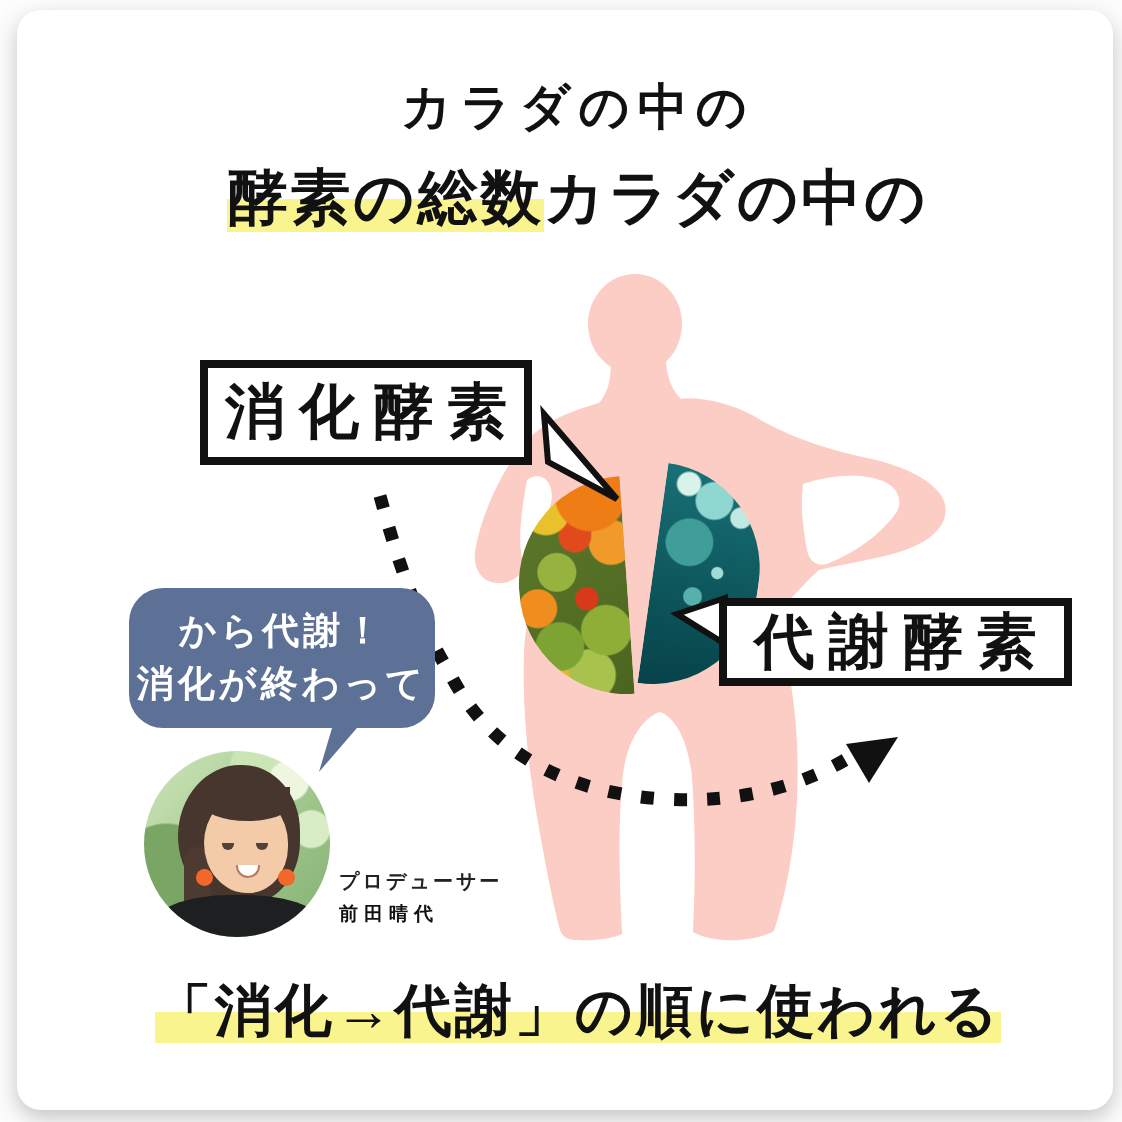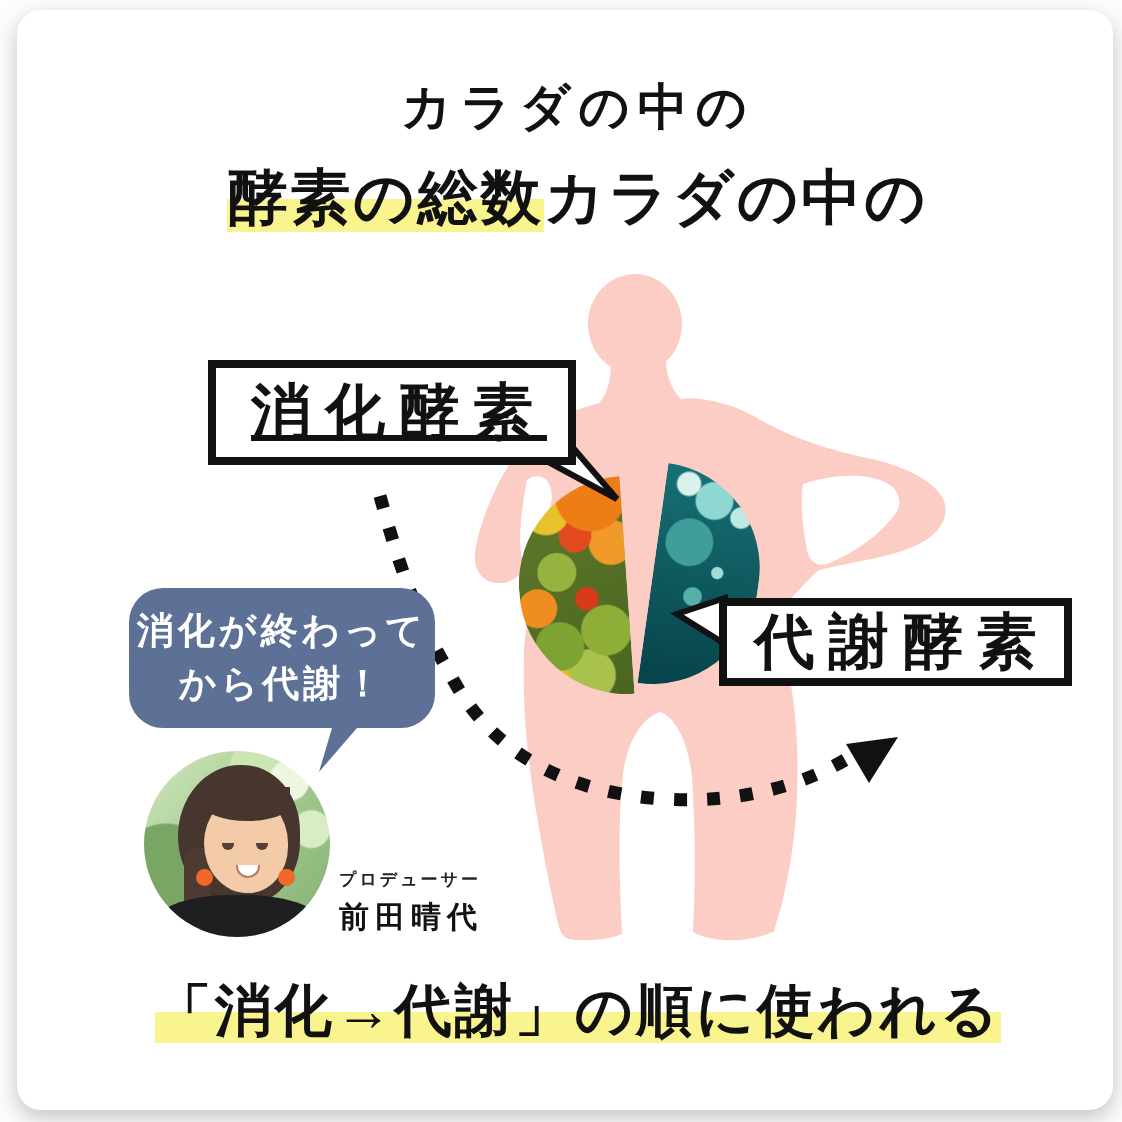--- a/index.html
+++ b/index.html
@@ -50,21 +50,21 @@
       radial-gradient(circle at 75% 20%,#bfe9e2 0 5%,transparent 6%),
       radial-gradient(circle at 30% 34%,#3f9e99 0 14%,transparent 15%),
       radial-gradient(circle at 60% 46%,#9fdcd6 0 4%,transparent 5%),
       radial-gradient(circle at 40% 58%,#55b0a9 0 6%,transparent 7%),
       radial-gradient(circle at 70% 70%,#2c8a86 0 8%,transparent 9%),
       linear-gradient(180deg,#187076 0%,#0d575c 55%,#07424a 100%);}
   
   .label-box{position:absolute;z-index:4;background:#fff;border:8px solid var(--ink);
     display:flex;align-items:center;justify-content:center;
     font-size:60px;font-weight:900;letter-spacing:14px;text-indent:14px;white-space:nowrap;}
-  .box-digestive{left:191px;top:350px;width:368px;height:105px;text-decoration:underline;}
+  .box-digestive{left:183px;top:350px;width:332px;height:105px;}
   .box-metabolic{left:702px;top:588px;width:353px;height:88px;}
   
   .bubble{position:absolute;left:112px;top:578px;width:306px;height:140px;z-index:4;
     background:var(--bubble);border-radius:34px;color:#fff;
     display:flex;flex-direction:column;align-items:center;justify-content:center;
     font-size:37px;font-weight:800;letter-spacing:4px;line-height:1.42;white-space:nowrap;}
   
   .avatar{position:absolute;left:127px;top:741px;width:186px;height:186px;z-index:4;
     border-radius:50%;overflow:hidden;
     background:
@@ -82,22 +82,22 @@
   .av-bang{left:58px;top:36px;width:88px;height:34px;border-radius:0 0 48% 52%;
     background:#46362e;}
   .av-eye{width:12px;height:7px;border-radius:0 0 10px 10px;background:#54423a;top:92px;}
   .av-eye.l{left:78px}.av-eye.r{left:112px}
   .av-mouth{left:92px;top:114px;width:24px;height:13px;border-radius:0 0 14px 14px;
     background:#fff;border:2px solid #b57a66;border-top:none;}
   .av-ear{width:17px;height:17px;border-radius:50%;background:#f2672a;top:118px;}
   .av-ear.l{left:52px}.av-ear.r{left:134px}
   .av-top{left:6px;top:144px;width:176px;height:70px;border-radius:46% 46% 0 0;background:#1d1f21;}
   .producer{position:absolute;left:322px;top:858px;z-index:4;}
-  .producer-role{font-size:17px;font-weight:800;letter-spacing:3px;color:#222;}
-  .producer-name{margin-top:6px;font-size:30px;font-weight:800;letter-spacing:6px;white-space:nowrap;}
+  .producer-role{font-size:20px;font-weight:800;letter-spacing:3px;color:#222;}
+  .producer-name{margin-top:6px;font-size:19px;font-weight:800;letter-spacing:6px;white-space:nowrap;}
   
   .footer{position:absolute;top:963px;left:0;width:1122px;text-align:center;z-index:6;
     font-size:57px;font-weight:900;letter-spacing:3px;white-space:nowrap;}
   .z1{z-index:1}.z3{z-index:3}
 </style>
 </head>
 <body>
 
 <div class="card">
 
@@ -136,22 +136,22 @@
     <polygon points="829,734 852,773 881,727" fill="var(--ink)"></polygon>
     <polygon points="527,404 600,489 531,452" fill="#fff" stroke="var(--ink)" stroke-width="6"></polygon>
     <polygon points="708,588 660,604 708,634" fill="#fff" stroke="var(--ink)" stroke-width="6"></polygon>
     <polygon points="318,708 352,704 302,762" fill="var(--bubble)"></polygon>
   </svg>
 
   <div class="label-box box-digestive">消化酵素</div>
   <div class="label-box box-metabolic">代謝酵素</div>
 
   <div class="bubble">
+    <span>から代謝！</span>
     <span>消化が終わって</span>
-    <span>から代謝！</span>
   </div>
 
   <div class="avatar">
     <div class="av-hair"></div>
     <div class="av-strand"></div>
     <div class="av-face"></div>
     <div class="av-bang"></div>
     <div class="av-eye l"></div>
     <div class="av-eye r"></div>
     <div class="av-mouth"></div>

